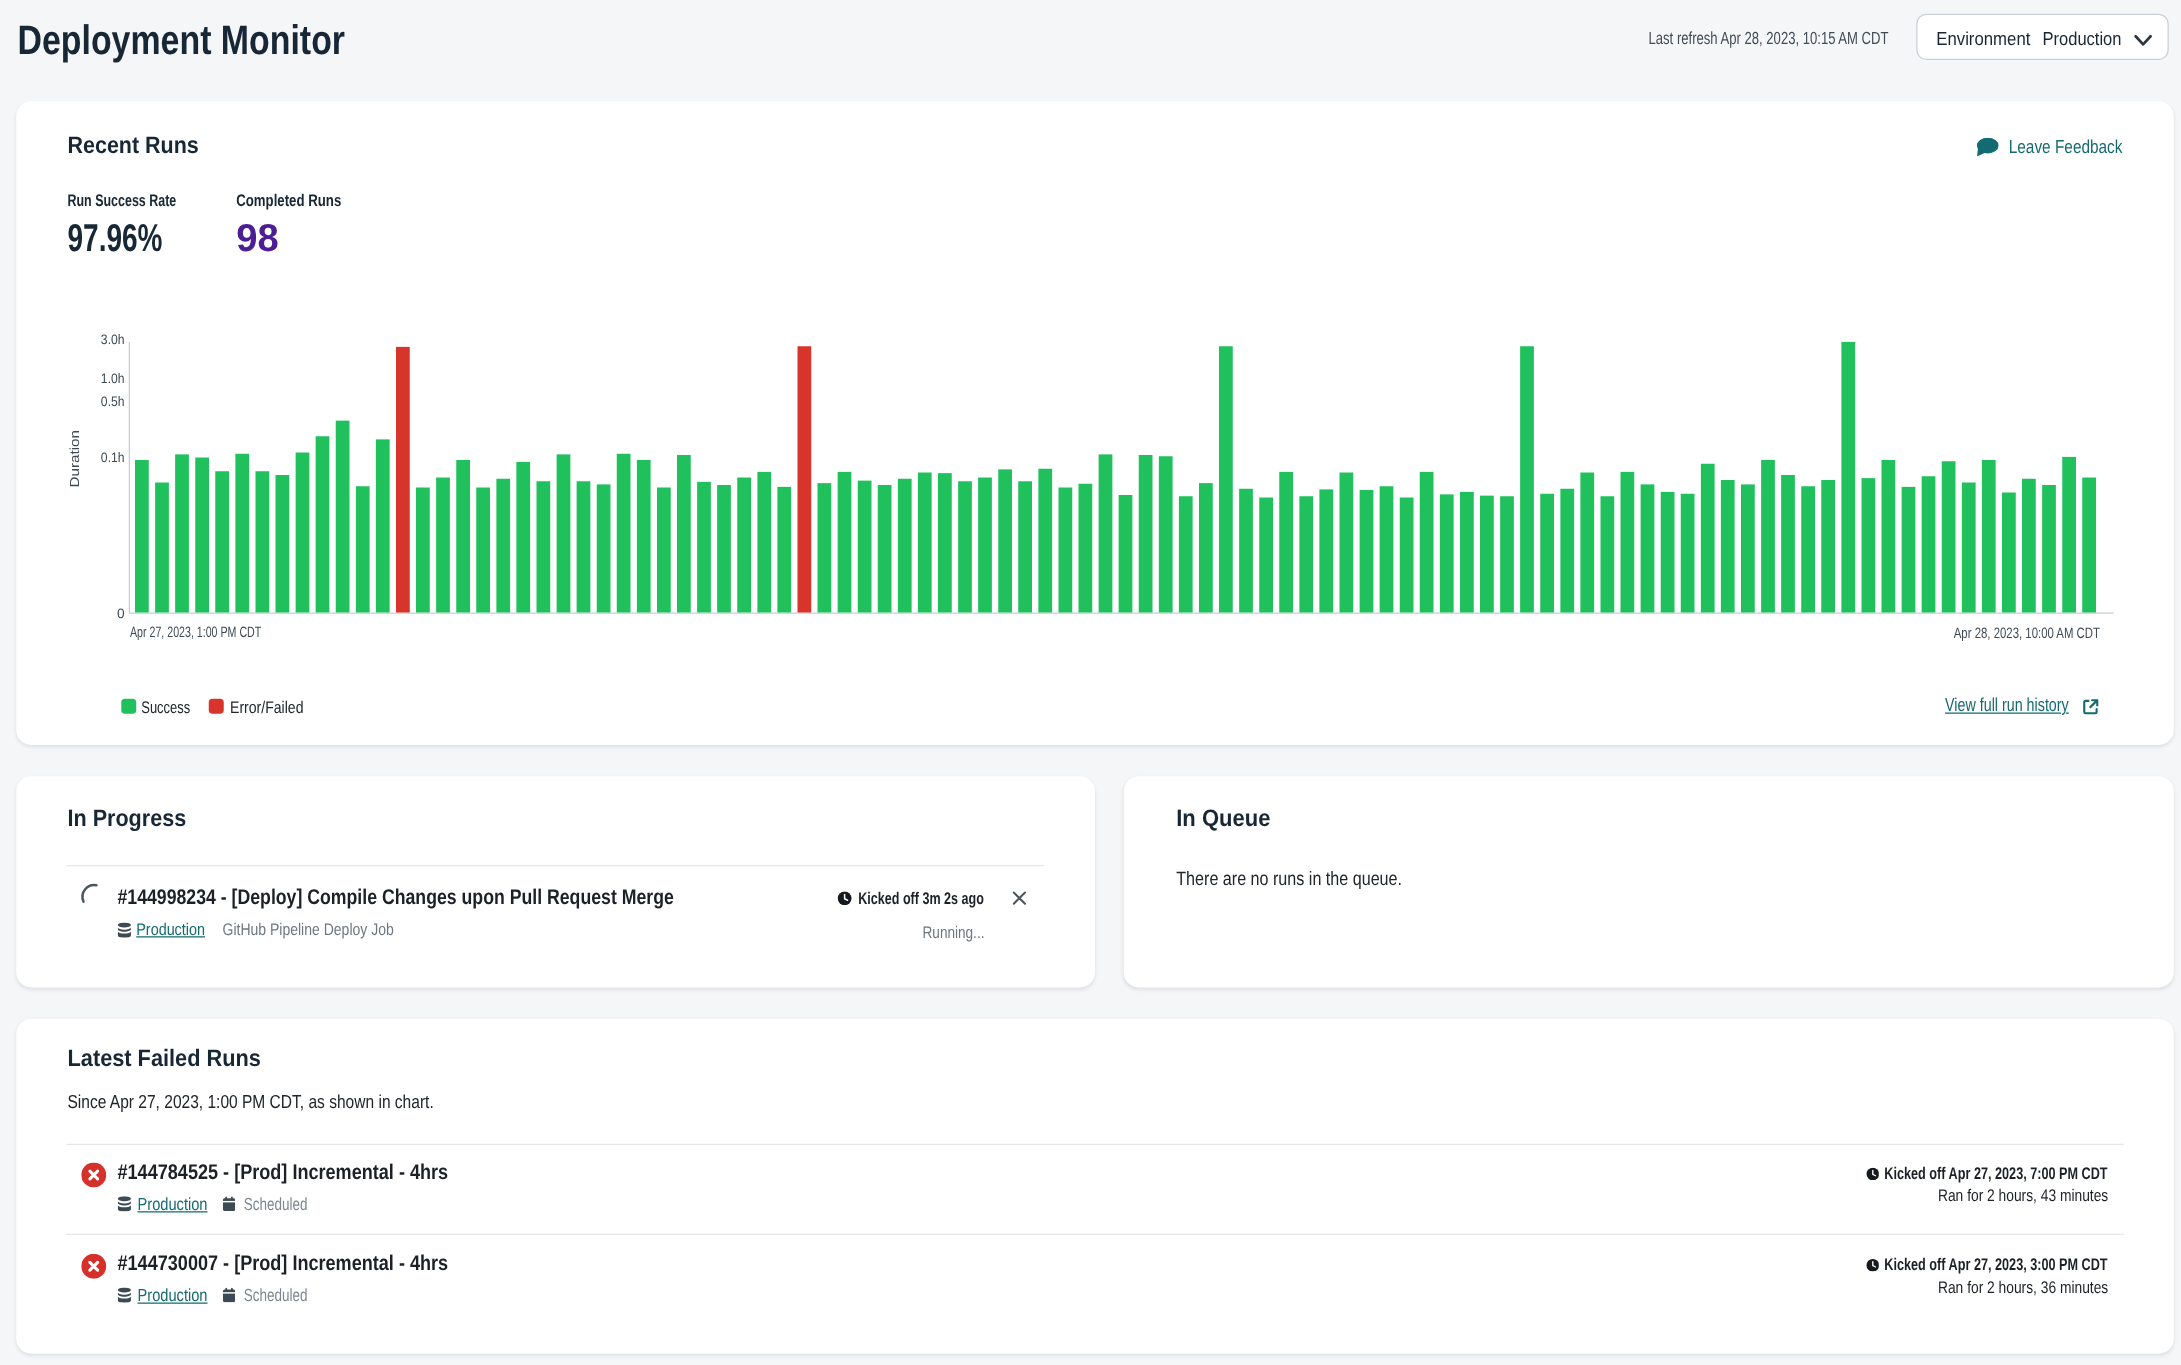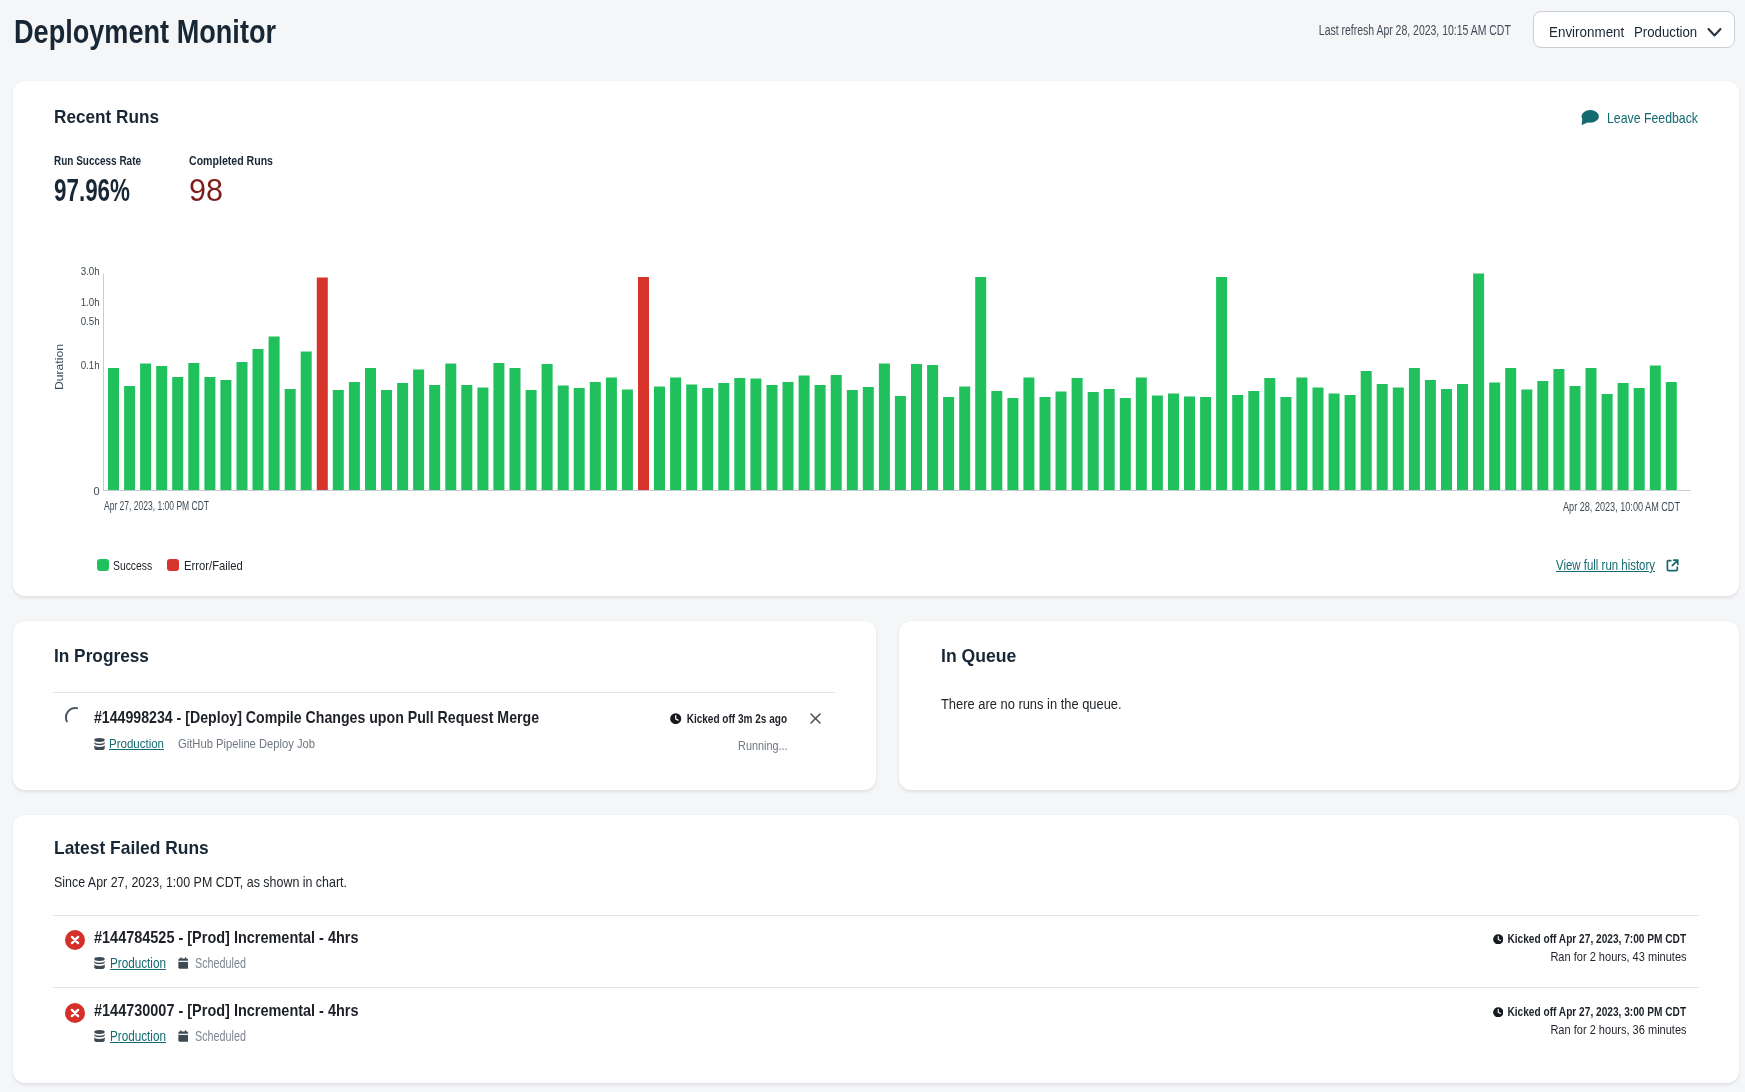--- a/index.html
+++ b/index.html
@@ -25,21 +25,21 @@
 <div class="card" style="left:13px;top:81px;width:1726px;height:515px;"></div>
 <div style="position:absolute;top:106px;font-size:19px;white-space:nowrap;color:#182735;line-height:1.18;font-weight:bold;left:54px;transform:scaleX(0.9041);transform-origin:0 0;">Recent Runs</div>
 <svg class="abs" style="left:1581px;top:109.5px;" width="18" height="15.5" viewBox="0 0 18 15.5">
 <ellipse cx="9.2" cy="6.4" rx="8.7" ry="6.3" fill="#136a70"></ellipse>
 <path d="M1.5 8 L0.6 15.2 L7.5 12 Z" fill="#136a70"></path>
   </svg>
 <div style="position:absolute;top:108.9px;font-size:15px;white-space:nowrap;color:#136a70;line-height:1.18;left:1606.7px;transform:scaleX(0.8204);transform-origin:0 0;">Leave Feedback</div>
 <div style="position:absolute;top:152.8px;font-size:13.5px;white-space:nowrap;color:#182735;line-height:1.18;font-weight:bold;left:54px;transform:scaleX(0.7386);transform-origin:0 0;">Run Success Rate</div>
 <div style="position:absolute;top:152.8px;font-size:13.5px;white-space:nowrap;color:#182735;line-height:1.18;font-weight:bold;left:189px;transform:scaleX(0.7832);transform-origin:0 0;">Completed Runs</div>
 <div style="position:absolute;top:173px;font-size:31px;white-space:nowrap;color:#182735;line-height:1.18;font-weight:bold;left:53.5px;transform:scaleX(0.7228);transform-origin:0 0;">97.96%</div>
-<div style="position:absolute;top:173px;font-size:31px;white-space:nowrap;color:#7f1d1d;line-height:1.18;font-weight:normal;left:189px;transform:scaleX(0.9860);transform-origin:0 0;">98</div>
+<div style="position:absolute;top:173px;font-size:31px;white-space:nowrap;color:#4c1d95;line-height:1.18;font-weight:bold;left:189px;transform:scaleX(0.9860);transform-origin:0 0;">98</div>
 <svg class="abs" style="left:40px;top:258px;" width="1670" height="260" viewBox="0 0 1670 260">
 <g transform="translate(-40,-258)">
 <line x1="103.5" y1="273.5" x2="103.5" y2="490" stroke="#c8ccd7" stroke-width="1"></line>
 <line x1="103" y1="490.5" x2="1691" y2="490.5" stroke="#c8ccd7" stroke-width="1"></line>
 <g font-size="11" fill="#3e4a55" text-anchor="end">
 <text x="99.7" y="275" textLength="19" lengthAdjust="spacingAndGlyphs">3.0h</text>
 <text x="99.7" y="306.3" textLength="19" lengthAdjust="spacingAndGlyphs">1.0h</text>
 <text x="99.7" y="325.2" textLength="19" lengthAdjust="spacingAndGlyphs">0.5h</text>
 <text x="99.7" y="369.4" textLength="19" lengthAdjust="spacingAndGlyphs">0.1h</text>
 <text x="99.7" y="494.8">0</text>

